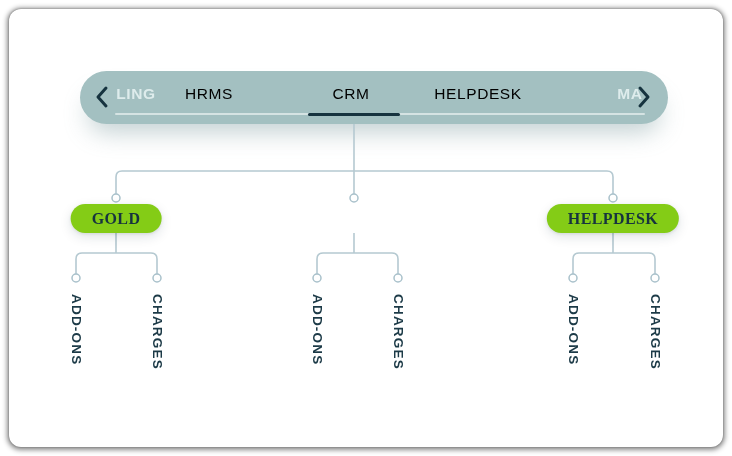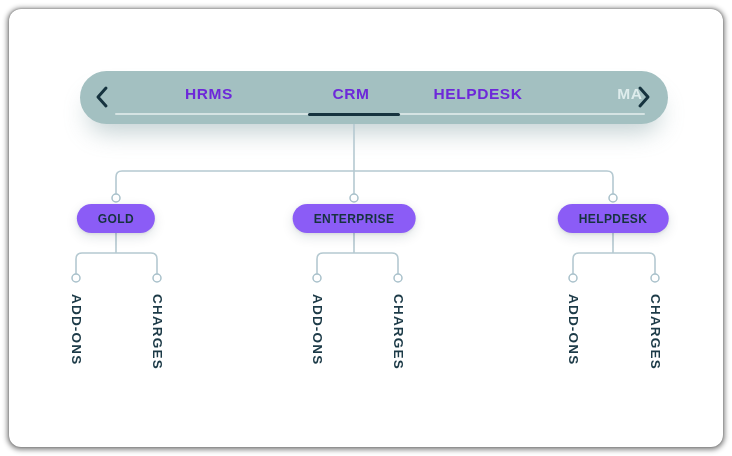--- a/index.html
+++ b/index.html
@@ -27,23 +27,23 @@
     background: #a3c0c1;
     border-radius: 27px;
     box-shadow: 0 16px 24px -8px rgba(120,150,155,0.45);
   }
   .tab {
     position: absolute;
     top: 0; height: 46px;
     display: flex; align-items: center;
     transform: translateX(-50%);
     font-size: 15.5px;
-    font-weight: 700;
+    font-weight: 400;
     letter-spacing: 0.6px;
-    color: #6d28d9;
+    color: #000000;
     white-space: nowrap;
     cursor: pointer;
   }
   .tab.faded { color: rgba(236,246,246,0.8); font-weight: 600; }
   .chev {
     position: absolute; top: 14px;
     width: 18px; height: 24px;
     cursor: pointer;
   }
   .chev svg { width: 18px; height: 24px; display: block; }
@@ -70,29 +70,30 @@
   }
   .connector-svg path { stroke: #b5c9d1; stroke-width: 1.6; fill: none; }
   .connector-svg circle { stroke: #a9c1cb; stroke-width: 1.5; fill: #ffffff; }
   .plan-pill {
     position: absolute;
     top: 195px;                      
     transform: translateX(-50%);
     height: 29px;
     padding: 0 21px;
     display: flex; align-items: center;
-    background: #8b5cf6;
+    background: #84cc16;
     border-radius: 15px;
     box-shadow: 0 4px 12px rgba(16,48,62,0.13), 0 1px 3px rgba(16,48,62,0.10);
-    font-size: 12px;
+    font-size: 16px;
     font-weight: 700;
     letter-spacing: 0.4px;
     color: #16333f;
     white-space: nowrap;
     cursor: pointer;
+    font-family: Liberation Serif, serif;
   }
   .leaf-label {
     position: absolute;
     top: 285px;                      
     transform: translateX(-50%);
     writing-mode: vertical-rl;
     font-size: 13.5px;
     font-weight: 600;
     letter-spacing: 1.2px;
     color: #1c3a47;
@@ -104,20 +105,23 @@
 
 <div class="card">
 
   <div class="tabbar">
     <div class="chev" style="left:13px">
       <svg viewBox="0 0 18 24">
         <path d="M13 3 L5 12 L13 21" stroke="#16333f" stroke-width="3" fill="none" stroke-linecap="round" stroke-linejoin="round"></path>
       </svg>
     </div>
 
+    <div class="tab faded" style="left:56px">
+        <span>LING</span>
+      </div>
     <div class="tab" style="left:129px">
         <span>HRMS</span>
       </div>
     <div class="tab" style="left:271px">
         <span>CRM</span>
       </div>
     <div class="tab" style="left:398px">
         <span>HELPDESK</span>
       </div>
     <div class="tab faded" style="left:550px">
@@ -156,23 +160,20 @@
 
     <path d="M604,224 V244"></path>
     <path d="M564,265 V250 Q564,244 570,244 H640 Q646,244 646,250 V265"></path>
     <circle cx="564" cy="269" r="4"></circle>
     <circle cx="646" cy="269" r="4"></circle>
   </svg>
 
   <div class="plan-pill" style="left:107px">
       <span>GOLD</span>
     </div>
-  <div class="plan-pill" style="left:345px">
-      <span>ENTERPRISE</span>
-    </div>
   <div class="plan-pill" style="left:604px">
       <span>HELPDESK</span>
     </div>
 
   <div class="leaf-label" style="left:67px">ADD-ONS</div>
   <div class="leaf-label" style="left:148px">CHARGES</div>
   <div class="leaf-label" style="left:308px">ADD-ONS</div>
   <div class="leaf-label" style="left:389px">CHARGES</div>
   <div class="leaf-label" style="left:564px">ADD-ONS</div>
   <div class="leaf-label" style="left:646px">CHARGES</div>

